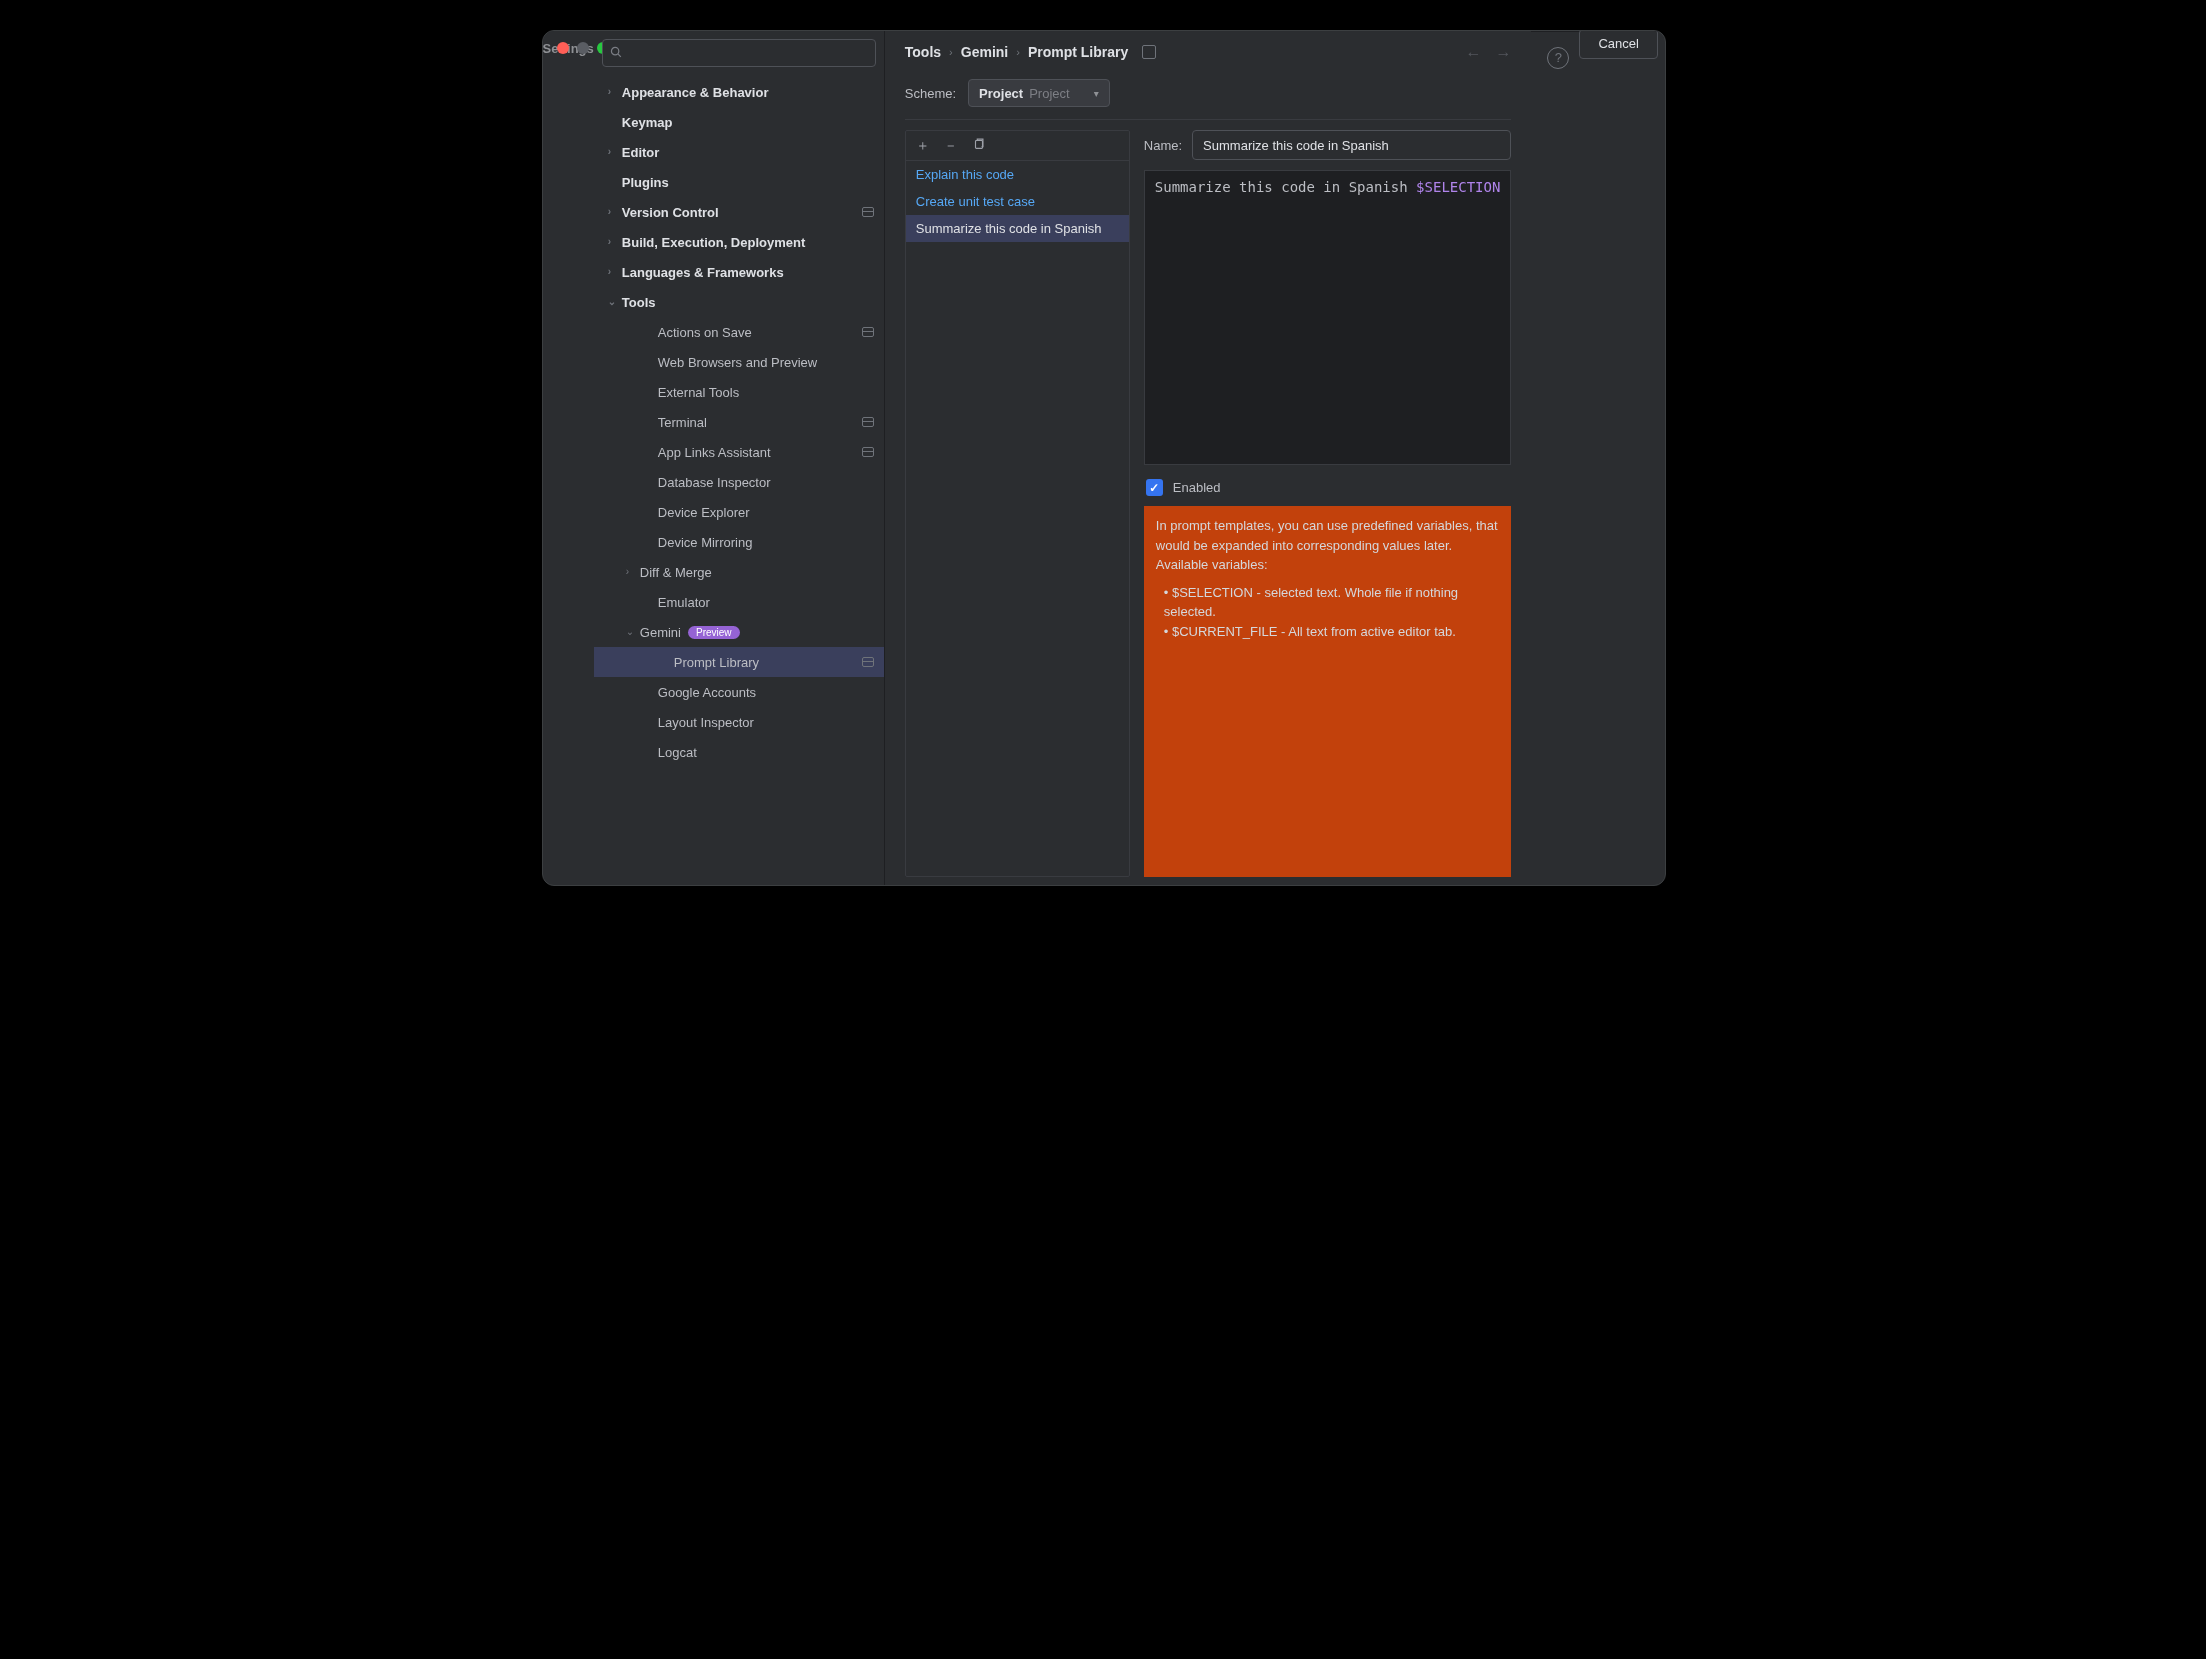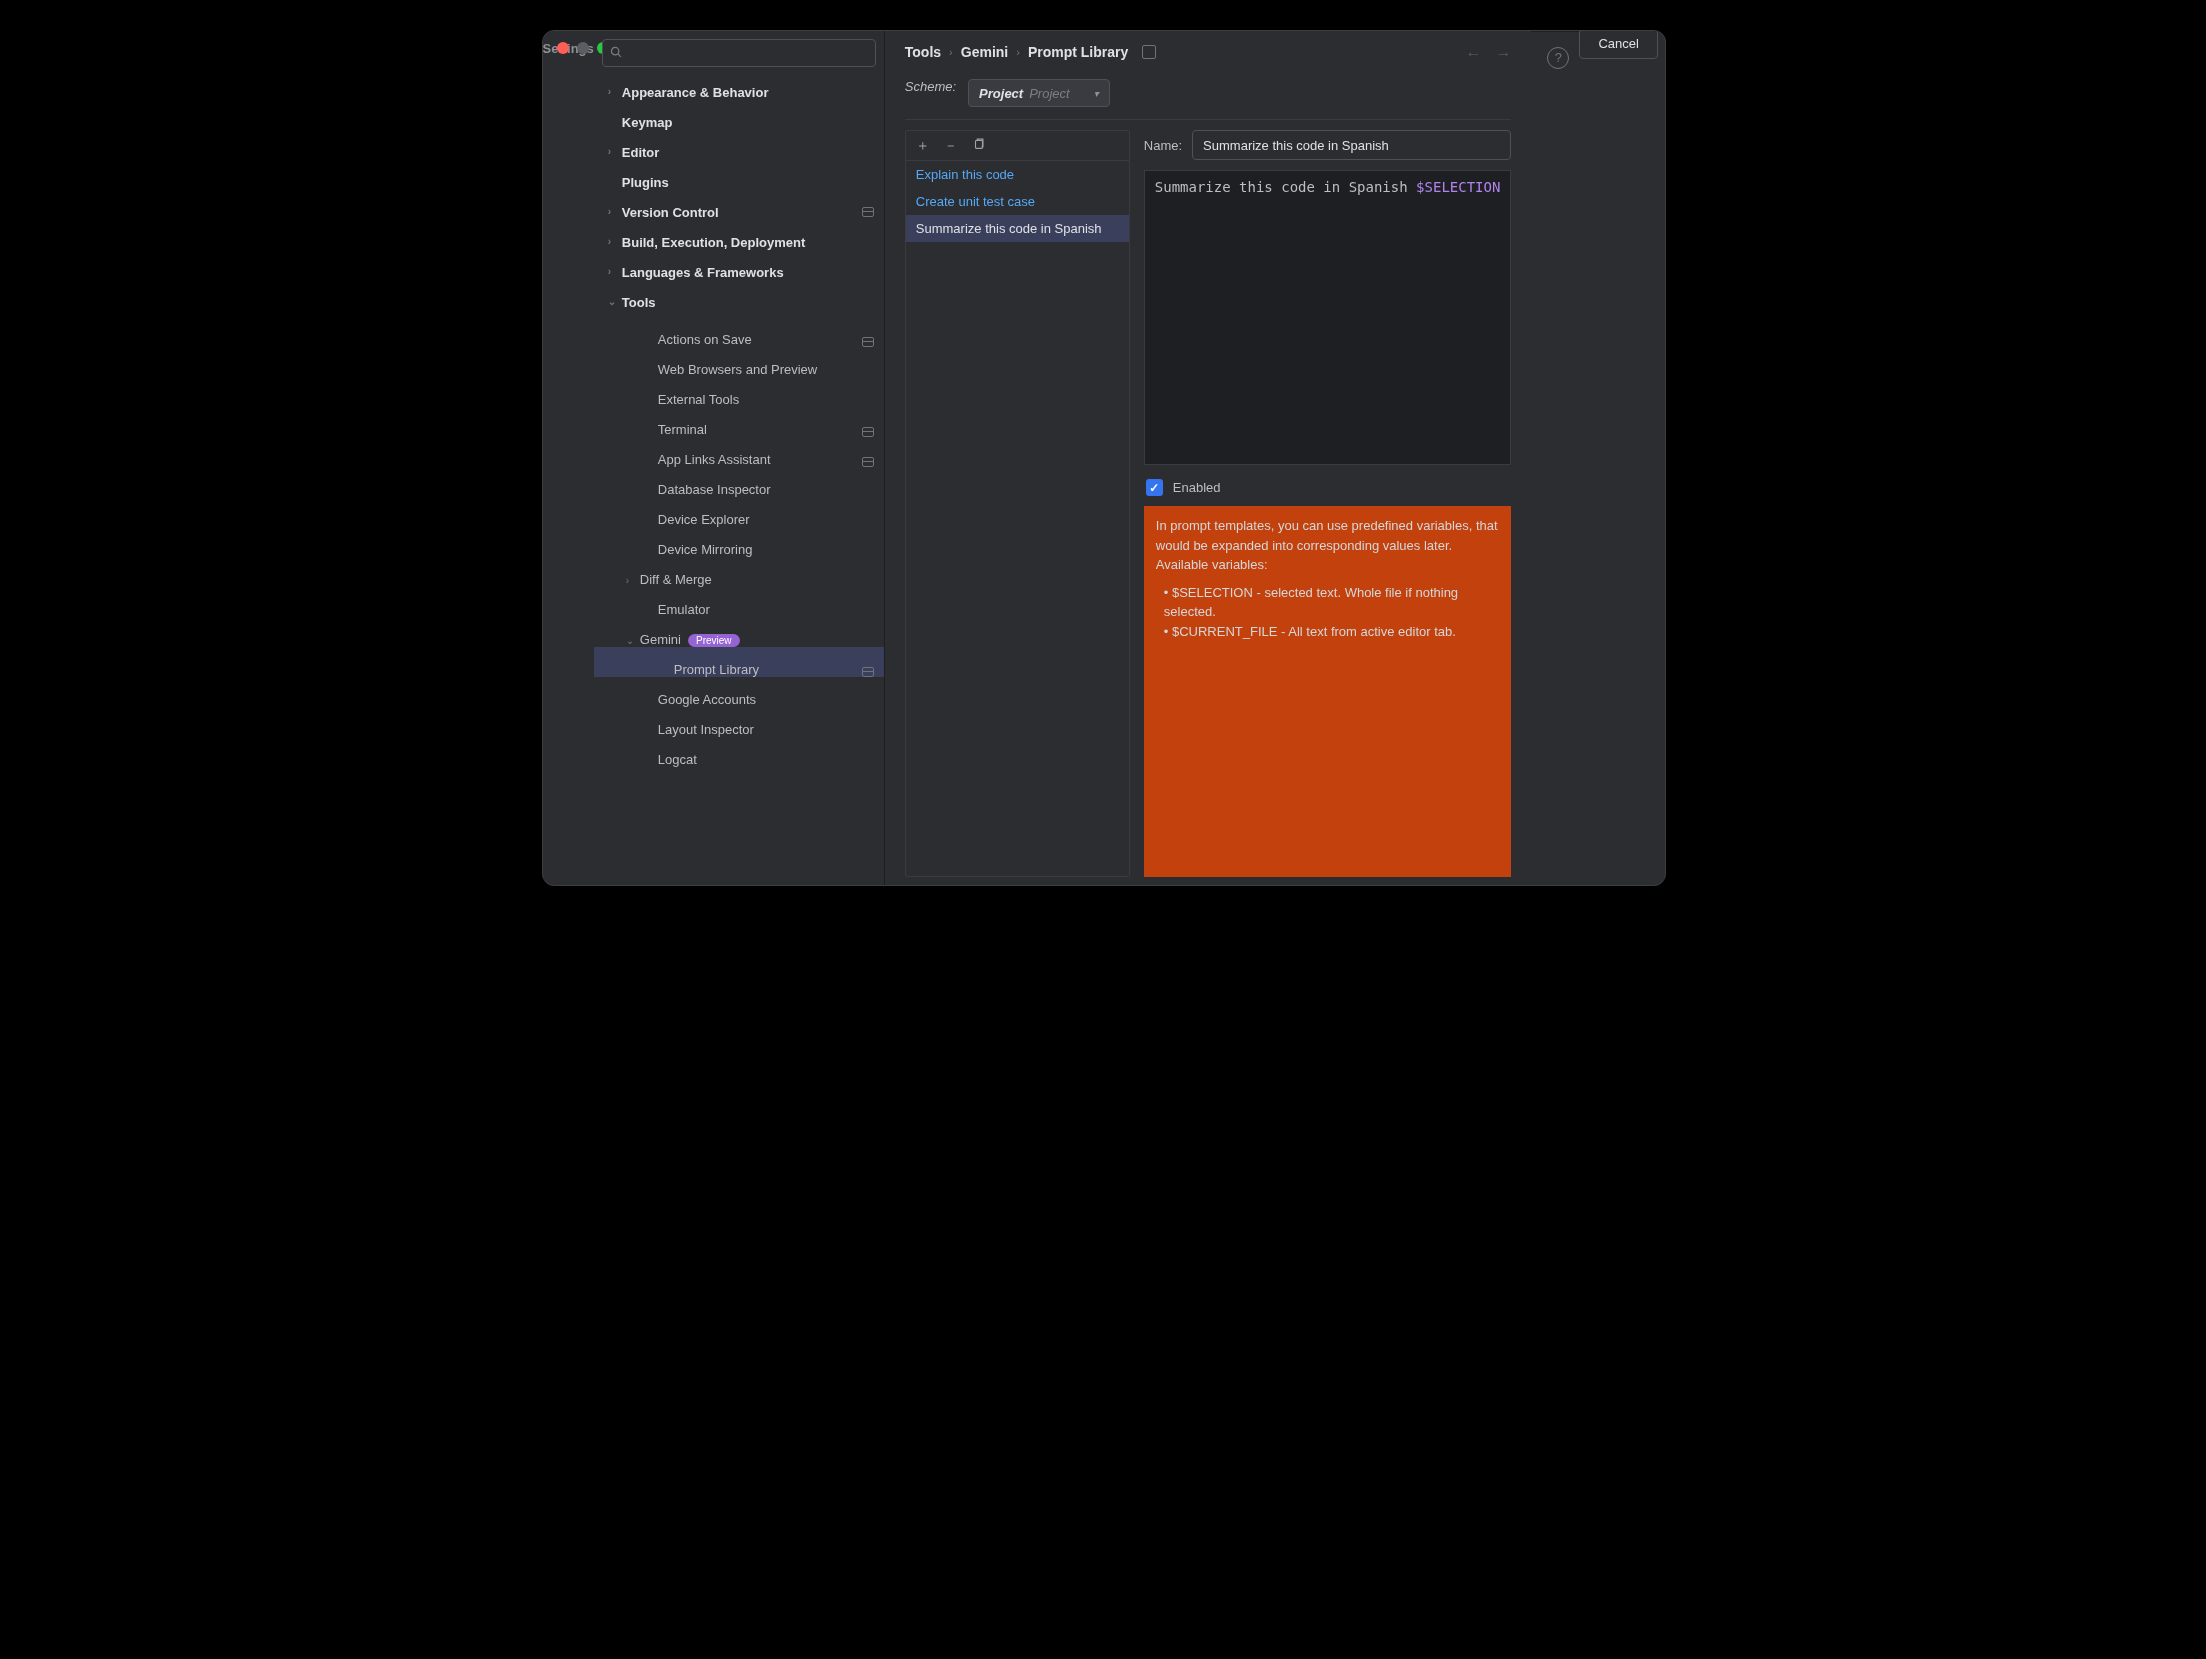--- a/index.html
+++ b/index.html
@@ -90,21 +90,21 @@
   .tree-row {
     display: flex;
     align-items: center;
     height: 30px;
     padding-left: 14px;
     padding-right: 10px;
     cursor: default;
     white-space: nowrap;
   }
   .tree-row.bold { font-weight: 600; color: #dfe1e5; }
-  .tree-row.sub { padding-left: 50px; color: #bcbec4; align-items: flex-end; }
+  .tree-row.sub { padding-left: 50px; color: #bcbec4; }
   .tree-row.sub2 { padding-left: 66px; }
   .tree-row.selected { background: #3a3f5c; }
   .arrow {
     width: 14px;
     color: #6f737a;
     font-size: 10px;
     display: inline-block;
     transform: translateY(-1px);
   }
   .arrow.spacer { visibility: hidden; }
@@ -157,23 +157,23 @@
   }
   .crumbs .navbtns {
     margin-left: auto;
     display: flex;
     gap: 14px;
     color: #53565c;
     font-size: 16px;
   }
   .scheme-row {
     display: flex;
+    align-items: center;
     gap: 12px;
     padding: 18px 20px 12px 20px;
-    font-style: italic;
   }
   .scheme-label { color: #bcbec4; }
   .scheme-dd {
     display: flex;
     align-items: center;
     background: #393b40;
     border: 1px solid #4e5157;
     border-radius: 4px;
     height: 28px;
     padding: 0 10px;

